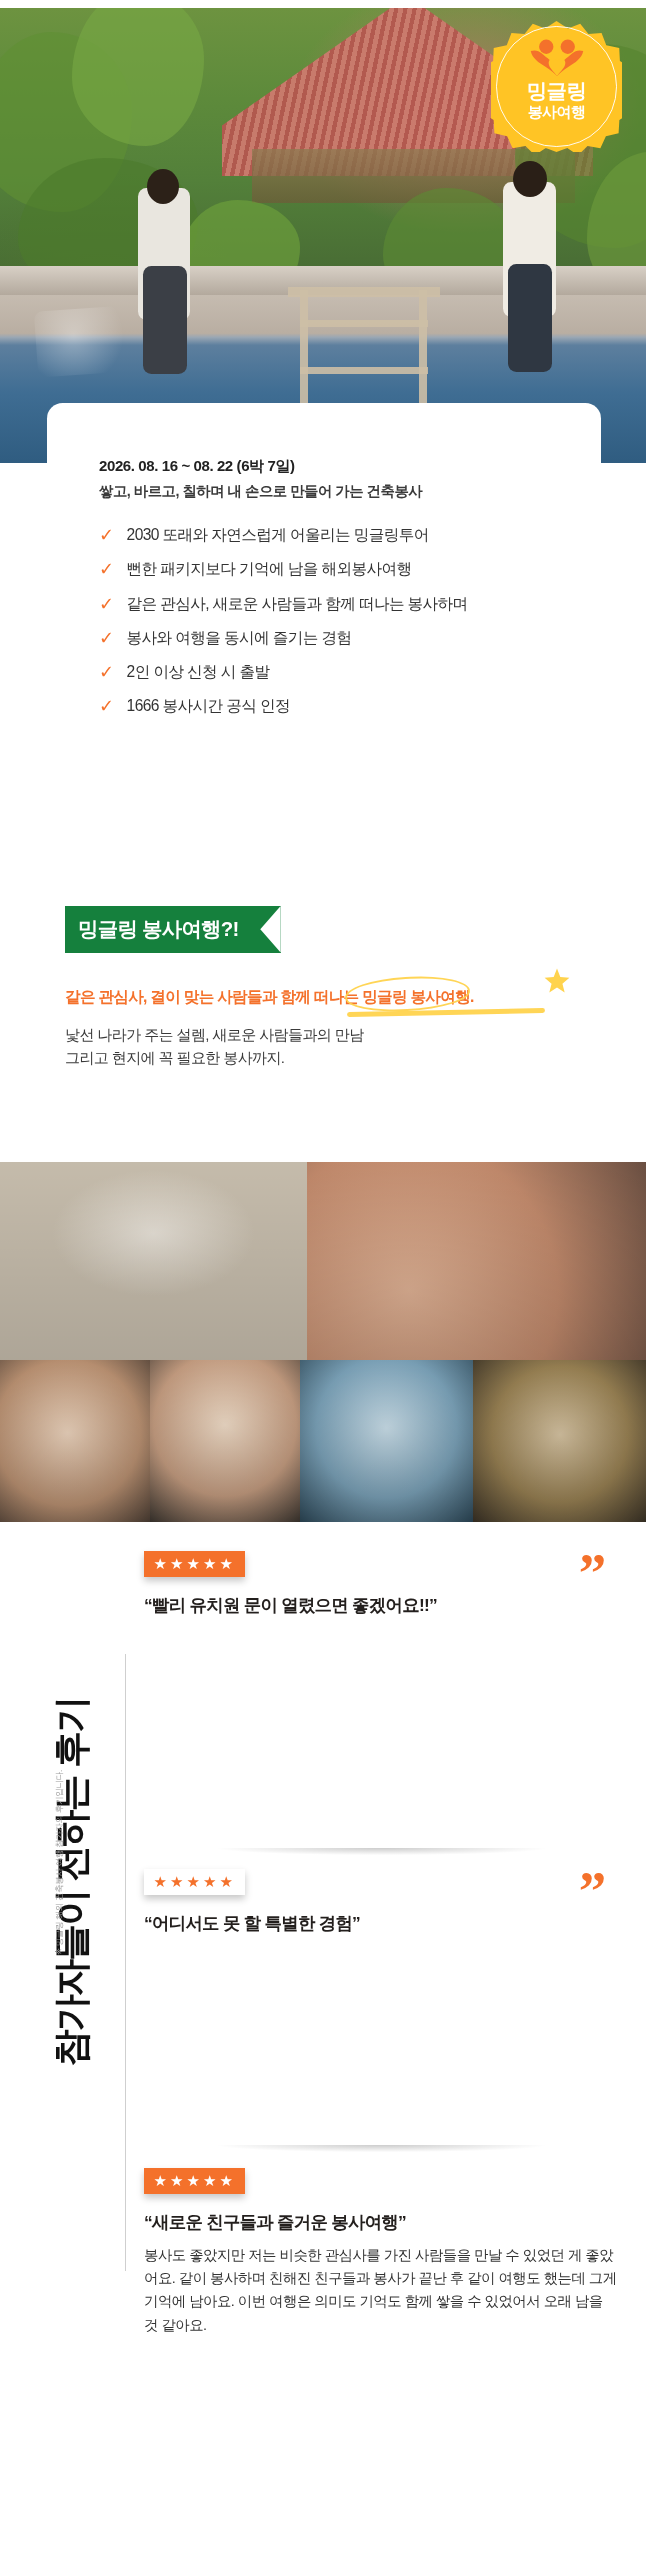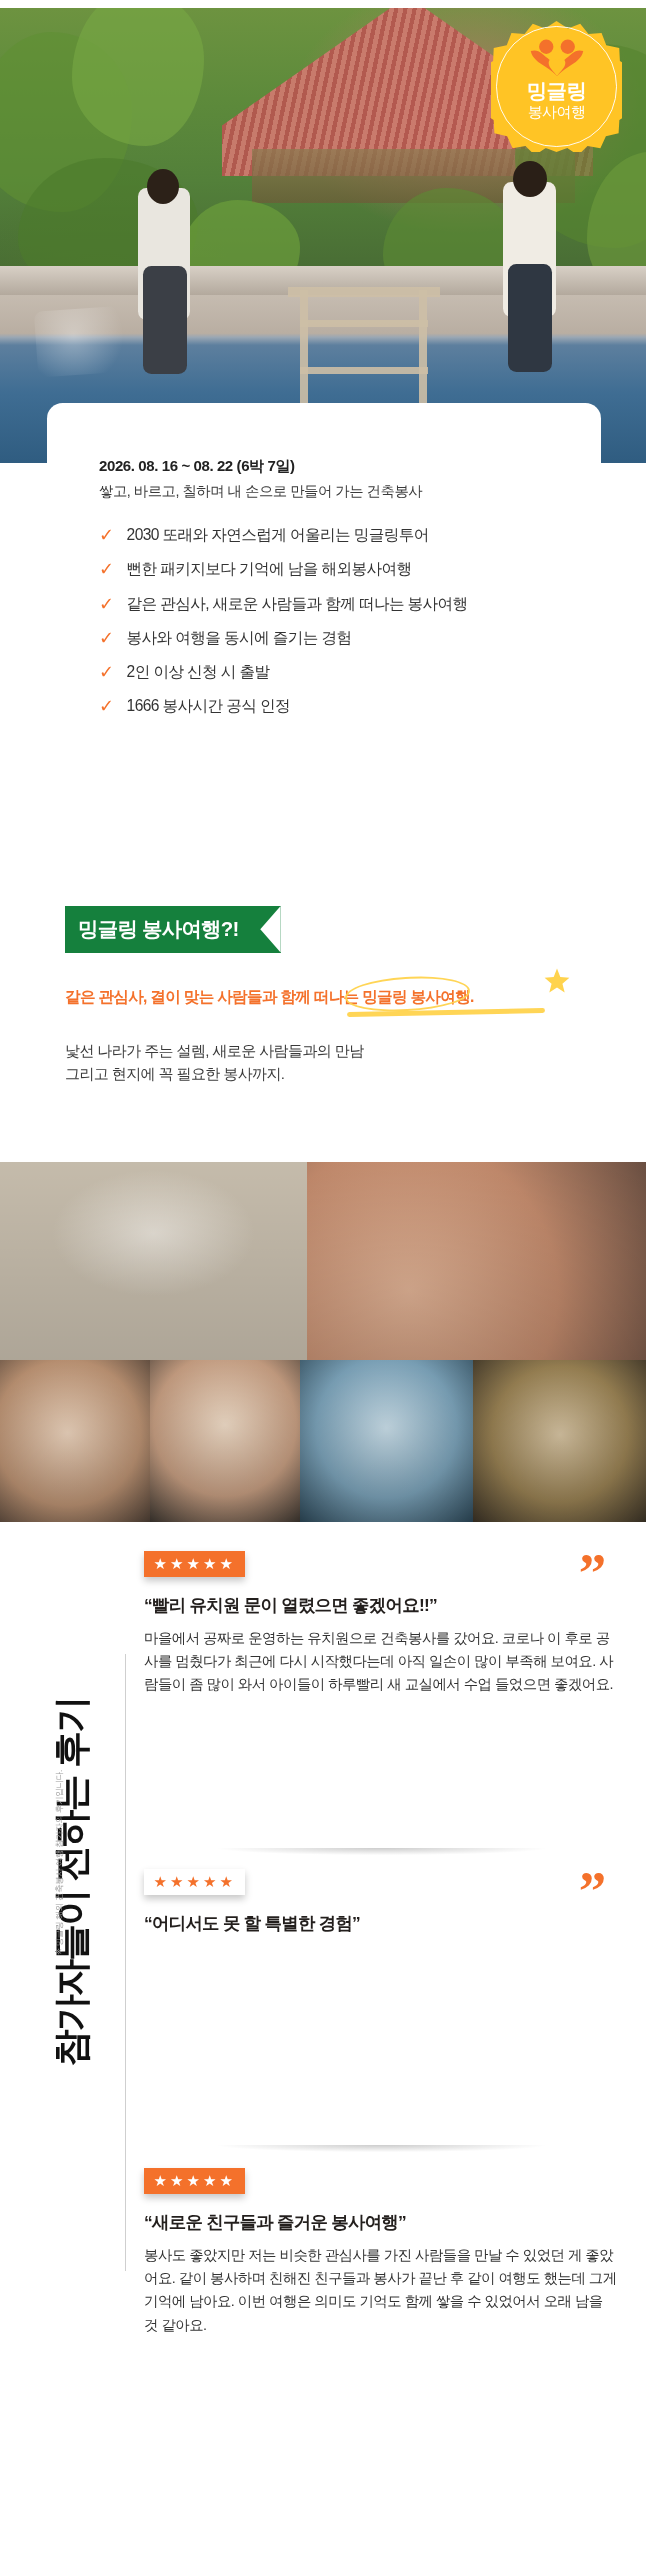--- a/index.html
+++ b/index.html
@@ -63,31 +63,31 @@
       -7% 35.6%,1.6% 30.6%,2.1% 20.6%,12% 18.5%,15.6% 9.1%,25.6% 10%,31.9% 2.1%,41.3% 5.7%);
     filter:drop-shadow(0 0 0 #fff);
   }
   .badge-ring{
     position:absolute;left:5.4px;top:5.4px;right:5.4px;bottom:5.4px;
     border:1.8px solid rgba(255,255,255,.92);border-radius:50%;
   }
   .badge-icon{position:absolute;left:50%;top:18px;transform:translateX(-50%);width:65px;height:37px;}
   .badge-text{position:absolute;left:0;right:0;top:59px;text-align:center;color:#fff;}
   .badge-line1{font-size:20.4px;font-weight:700;letter-spacing:-0.6px;line-height:1.12;}
-  .badge-line2{font-size:15px;font-weight:400;letter-spacing:-0.6px;line-height:1.2;margin-top:0.6px;}
+  .badge-line2{font-size:15px;font-weight:700;letter-spacing:-0.6px;line-height:1.2;margin-top:0.6px;}
 
   
   .info-card{
     position:absolute;left:47px;top:403px;width:554px;
     background:#fff;border-radius:15.6px 15.6px 0 0;
     padding:54px 0 0 0;
   }
   .info-inner{padding:0 52px 0 52px;}
   .date-line{font-size:15px;font-weight:700;color:#222;letter-spacing:-0.4px;}
-  .sub-line{font-size:14.4px;color:#3a3a3a;margin-top:6px;letter-spacing:-0.5px;}
+  .sub-line{font-size:14.4px;color:#3a3a3a;margin-top:6px;letter-spacing:-0.5px;font-weight:bold;}
   .brand{
     font-size:44px;font-weight:800;color:#f4712b;letter-spacing:-1.3px;
     margin-top:20.4px;line-height:1.05;
   }
   .bullets{margin-top:25px;}
   .bullet{display:flex;align-items:flex-start;gap:12px;margin-bottom:15.6px;}
   .check{color:#f4712b;font-size:18px;font-weight:700;line-height:1;width:15.6px;flex:0 0 15.6px;}
   .bullet-text{font-size:15.6px;color:#333;letter-spacing:-0.6px;line-height:1.2;}
 
   
@@ -110,21 +110,21 @@
   .pencil-circle{
     position:absolute;left:280px;top:-9.6px;width:125px;height:34px;
     border:2.4px solid #ffd34d;border-radius:50% 48% 52% 50%/52% 50% 50% 48%;
     transform:rotate(-3deg);opacity:.95;pointer-events:none;
   }
   .pencil-underline{
     position:absolute;left:282px;top:23px;width:198px;height:4.8px;
     background:#ffd34d;border-radius:3.6px;transform:rotate(-1.2deg);opacity:.95;
   }
   .star-deco{position:absolute;left:479px;top:-19px;width:26px;height:26px;}
-  .pitch-body{margin-top:32px;font-size:15px;color:#3a3a3a;letter-spacing:-0.6px;line-height:1.52;}
+  .pitch-body{margin-top:16px;font-size:15px;color:#3a3a3a;letter-spacing:-0.6px;line-height:1.52;}
   .pitch-body p{margin-bottom:14.4px;}
   .pitch-body p:last-child{margin-bottom:0;}
 
   
   .grid{position:absolute;left:0;top:1162px;width:647px;}
   .grid-row{display:flex;}
   .cell{position:relative;overflow:hidden;}
   .cell::after{
     content:"";position:absolute;inset:0;
     background:linear-gradient(180deg,rgba(0,0,0,.05),rgba(0,0,0,.16));
@@ -241,21 +241,21 @@
         <div class="bullet">
           <span class="check">✓</span>
           <span class="bullet-text">2030 또래와 자연스럽게 어울리는 밍글링투어</span>
         </div>
         <div class="bullet">
           <span class="check">✓</span>
           <span class="bullet-text">뻔한 패키지보다 기억에 남을 해외봉사여행</span>
         </div>
         <div class="bullet">
           <span class="check">✓</span>
-          <span class="bullet-text">같은 관심사, 새로운 사람들과 함께 떠나는 봉사여행</span>
+          <span class="bullet-text">같은 관심사, 새로운 사람들과 함께 떠나는 봉사하며</span>
         </div>
         <div class="bullet">
           <span class="check">✓</span>
           <span class="bullet-text">봉사와 여행을 동시에 즐기는 경험</span>
         </div>
         <div class="bullet">
           <span class="check">✓</span>
           <span class="bullet-text">2인 이상 신청 시 출발</span>
         </div>
         <div class="bullet">
@@ -302,21 +302,20 @@
     <div class="vtitle">
       <div class="vtitle-text">참가자들이 전하는 후기</div>
       <div class="vtitle-note">※ 밍글링 해외 건축봉사 여행 참가자의 후기입니다.</div>
     </div>
     <div class="vline"></div>
 
     <div class="rcard" style="top:29px;">
       <span class="stars filled">★★★★★</span>
       <span class="quote-mark">”</span>
       <div class="rtitle">“빨리 유치원 문이 열렸으면 좋겠어요!!”</div>
-      <div class="rbody">마을에서 공짜로 운영하는 유치원으로 건축봉사를 갔어요. 코로나 이 후로 공사를 멈췄다가 최근에 다시 시작했다는데 아직 일손이 많이 부족해 보여요. 사람들이 좀 많이 와서 아이들이 하루빨리 새 교실에서 수업 들었으면 좋겠어요.</div>
     </div>
     <div class="rdivider" style="top:326px;"></div>
 
     <div class="rcard" style="top:347px;">
       <span class="stars plain">★★★★★</span>
       <span class="quote-mark">”</span>
       <div class="rtitle">“어디서도 못 할 특별한 경험”</div>
     </div>
     <div class="rdivider" style="top:623px;"></div>
 

